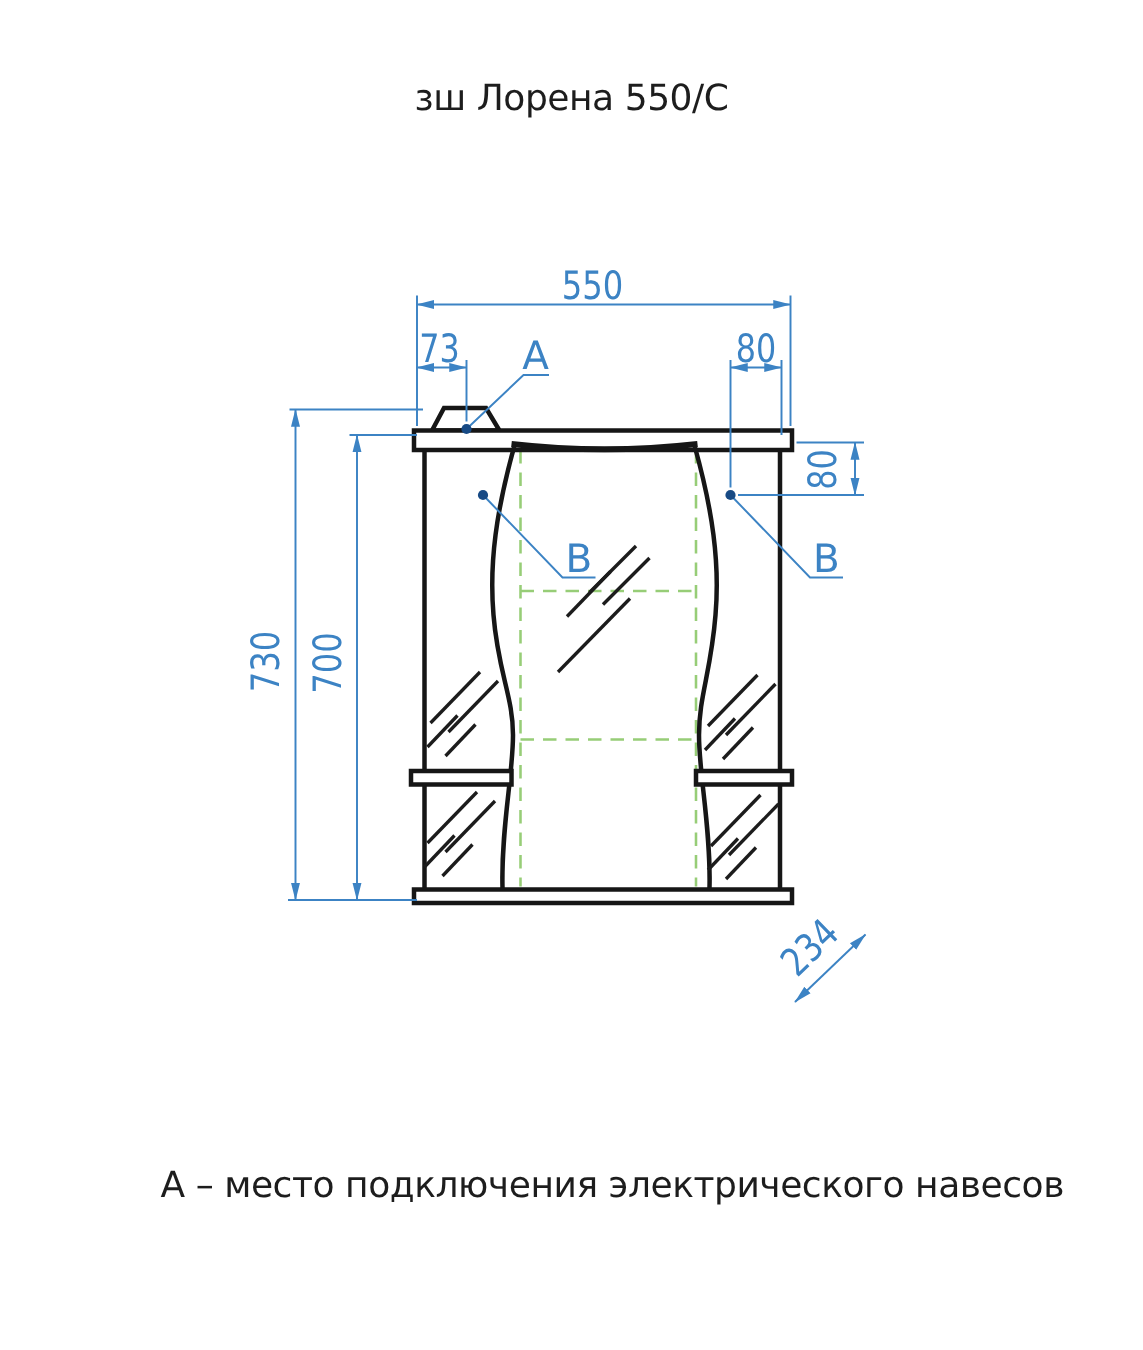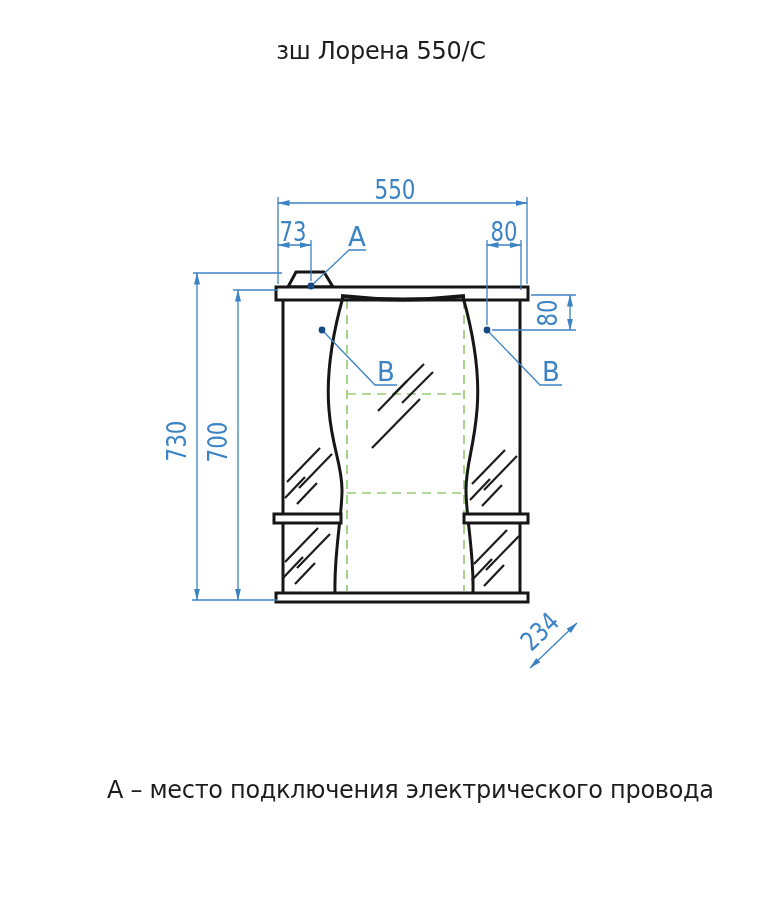--- a/index.html
+++ b/index.html
@@ -6,21 +6,21 @@
   .page{
     position:relative;
     width:762px;height:900px;
     background:#ffffff;
     font-family:"DejaVu Sans",sans-serif;
     color:#1d1d1d;
     overflow:hidden;
   }
   .title{
     position:absolute;
-    top:37px;left:0;width:762px;
+    top:51px;left:0;width:762px;
     text-align:center;
     font-size:24px;
     letter-spacing:-0.3px;
     color:#1d1d1d;
     white-space:nowrap;
   }
   .legend{
     position:absolute;
     left:107px;top:775px;
     font-size:24px;
@@ -175,16 +175,16 @@
 
       <g>
         <path class="dim" d="M487,330 L540,385 L562,385"></path>
         <circle class="dot" cx="487" cy="330" r="3.4"></circle>
         <text class="dimtxt" x="551" y="381" text-anchor="middle">В</text>
       </g>
     </g>
   </svg>
 
   <div class="legend">
-    <div>А – место подключения электрического провода</div>
+    <div>А – место подключения электрического навесов</div>
   </div>
 
 </div>
 
 </body></html>

